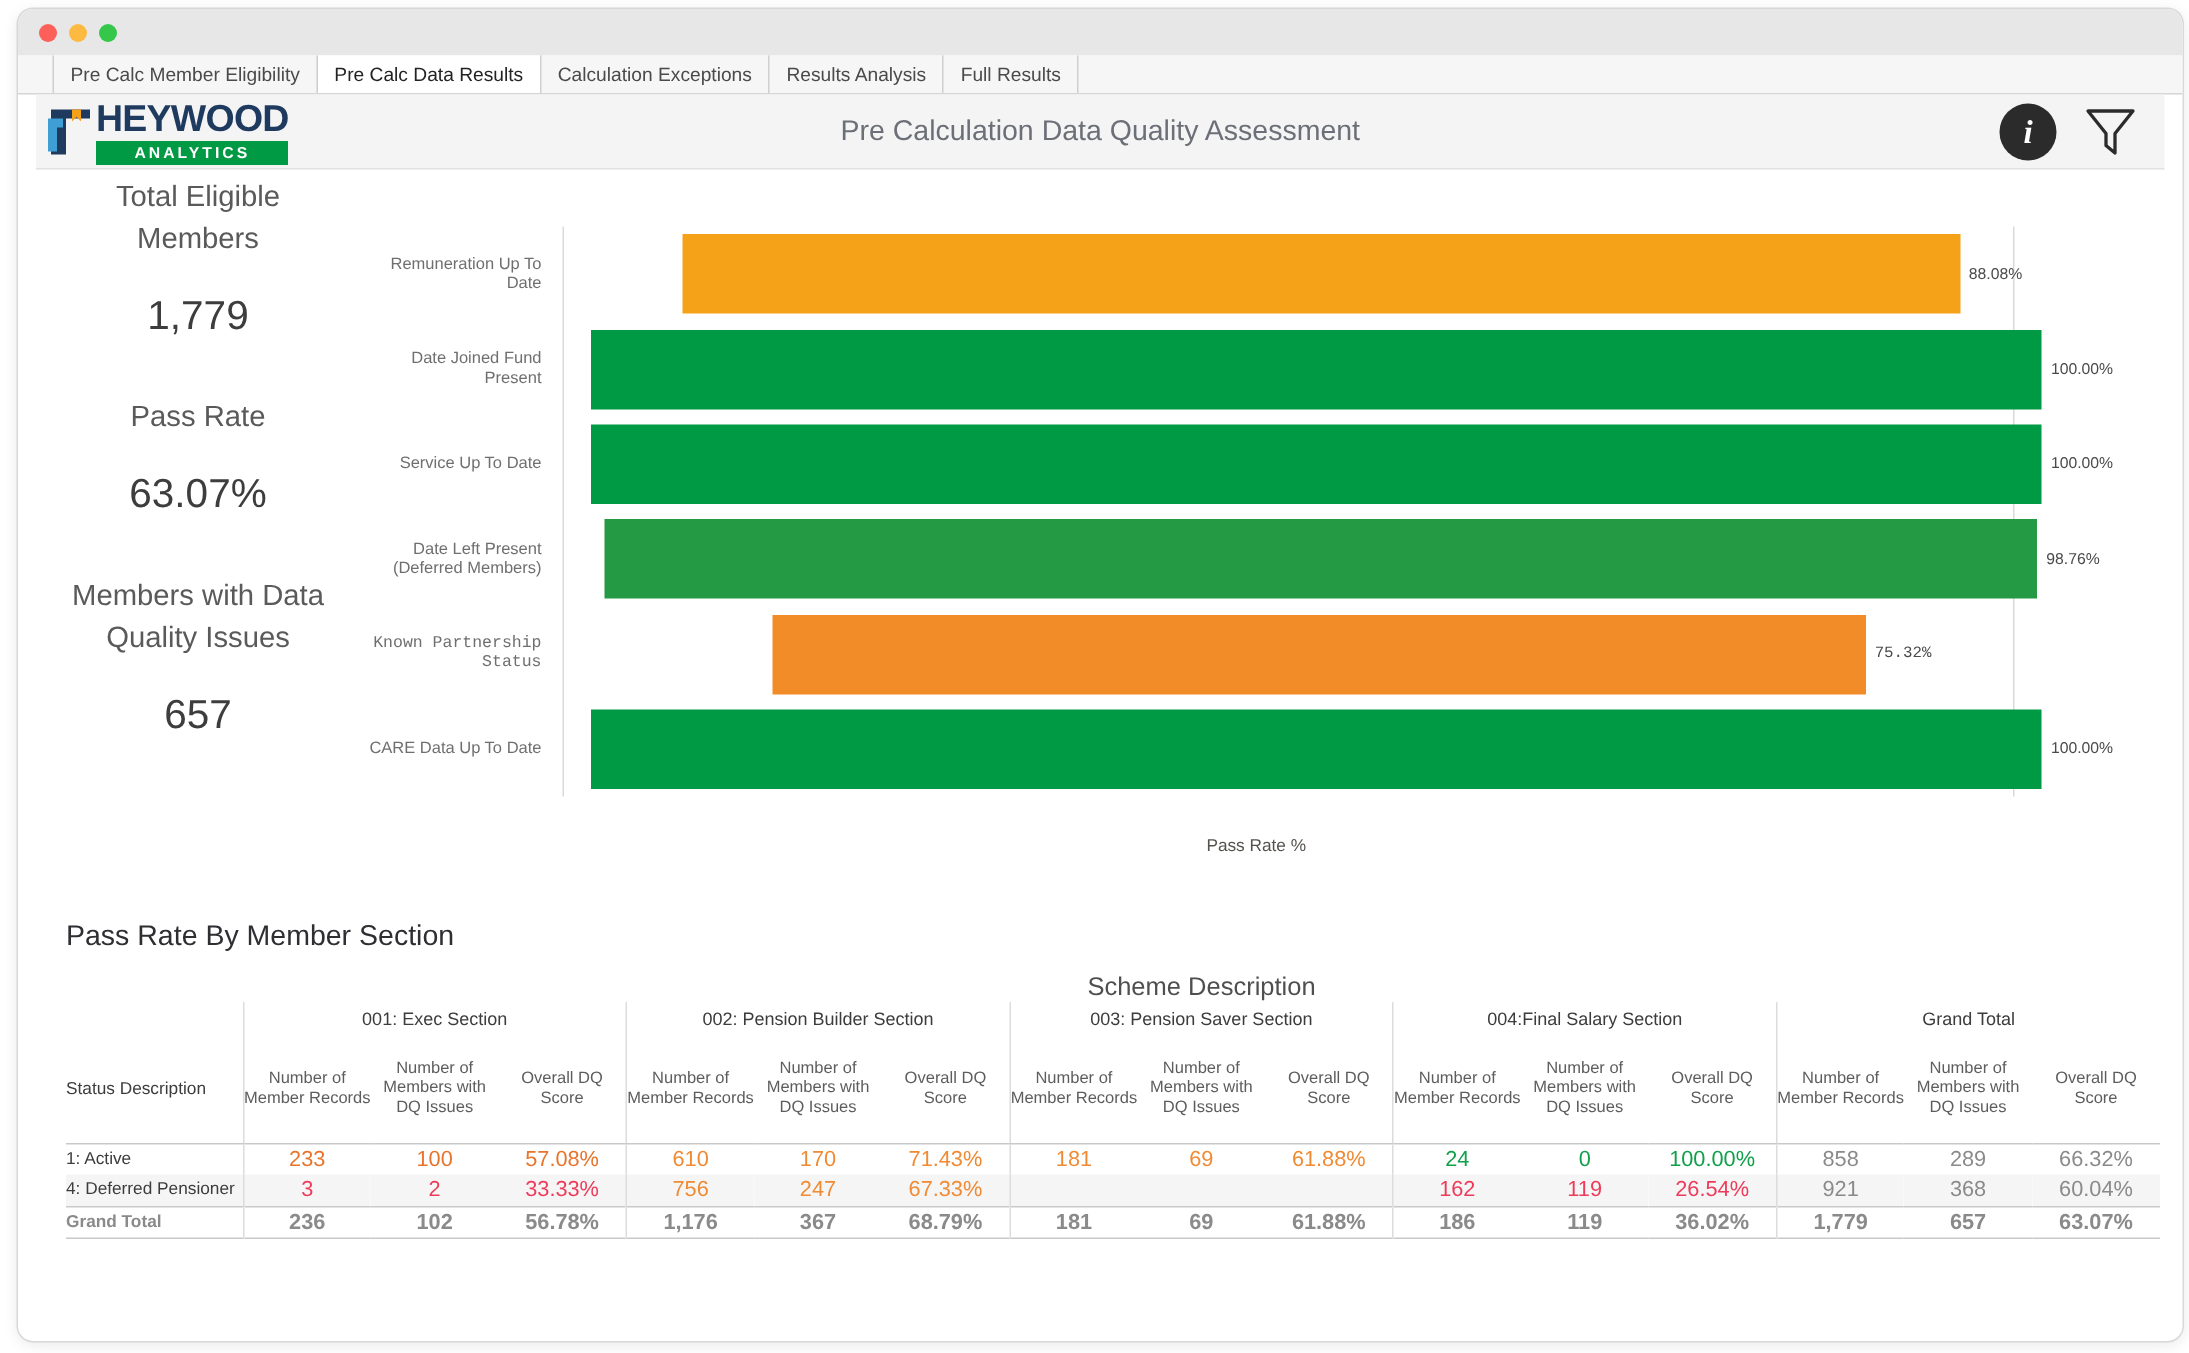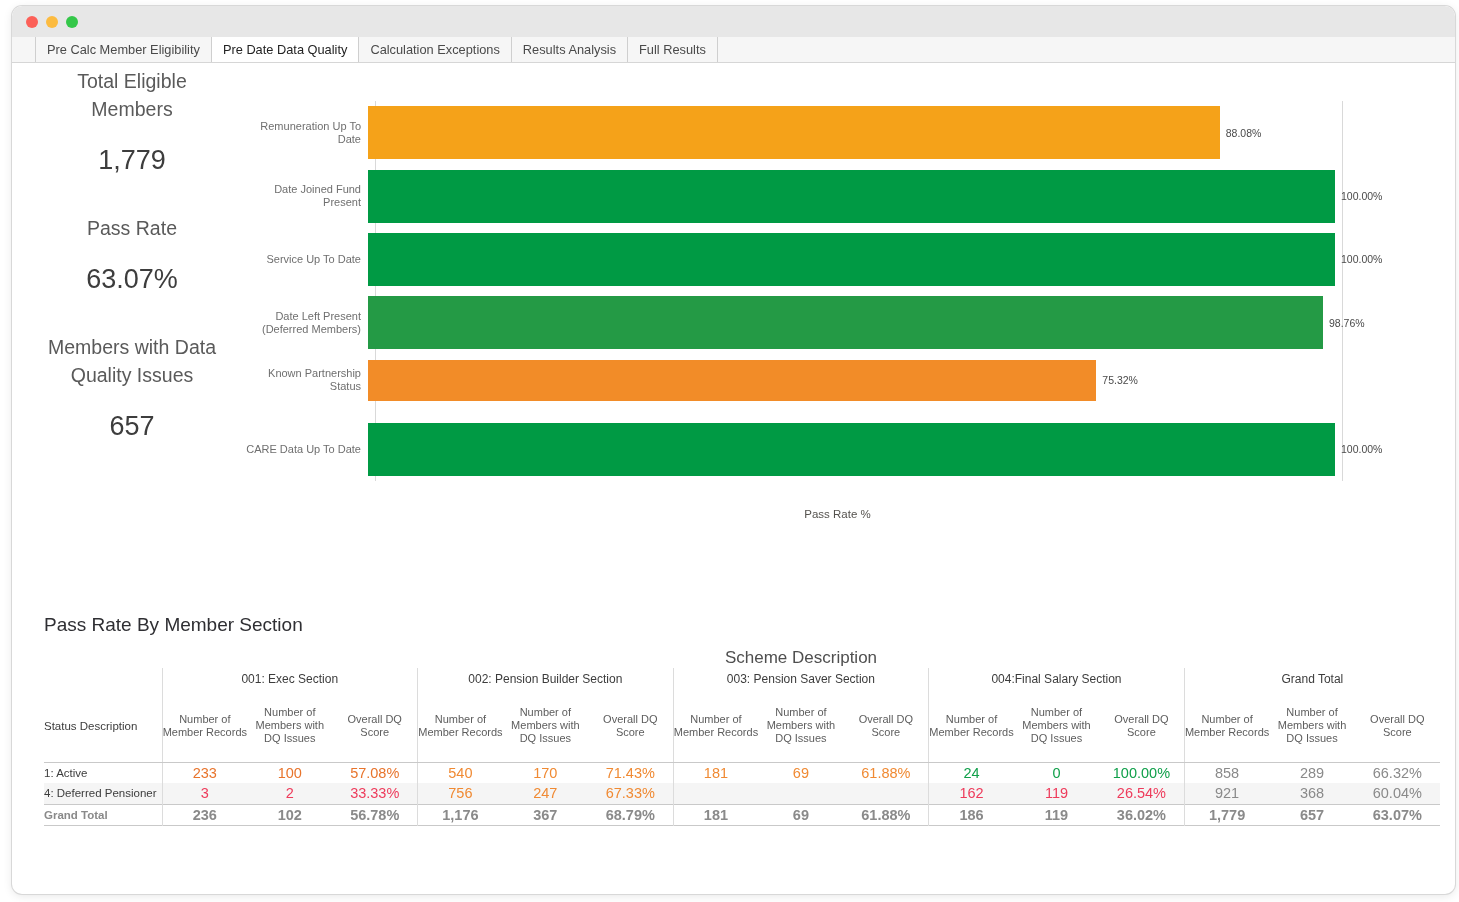--- a/index.html
+++ b/index.html
@@ -121,21 +121,21 @@
     width: 1px; background: #d9d9d9;
   }
   .rowwrap {
     position: absolute; left: 0; right: 0;
     display: flex; align-items: center;
   }
   .cat-label {
     width: 128px; text-align: right; padding-right: 7px;
     font-size: 11px; line-height: 13px; color: #6f6f6f;
   }
-  .bar-area { position: relative; flex: 1; height: 100%; display: flex; align-items: center; }
+  .bar-area { position: relative; flex: 1; height: 100%; display: flex; align-items: center; justify-content: center; }
   .bar { height: 100%; }
   .bar-val { font-size: 10.5px; color: #4a4a4a; margin-left: 6px; white-space: nowrap; }
   .xaxis-label {
     position: absolute; left: 0; width: 1195px; top: 445px;
     text-align: center; font-size: 11.5px; color: #55524e;
   }
 
   
   .tablesec { position: absolute; left: 0; right: 0; top: 608px; margin: 0 12px; }
   .tbl-title {
@@ -190,26 +190,46 @@
 <div class="window">
 
   <div class="titlebar">
     <div class="dot red"></div>
     <div class="dot yellow"></div>
     <div class="dot green"></div>
   </div>
 
   <div class="tabstrip" id="tabstrip">
       <div class="tab">Pre Calc Member Eligibility</div>
-      <div class="tab active">Pre Date Data Quality</div>
+      <div class="tab active">Pre Calc Data Results</div>
       <div class="tab">Calculation Exceptions</div>
       <div class="tab">Results Analysis</div>
       <div class="tab">Full Results</div>
     </div>
 
+  <div class="appheader">
+    <div class="logo">
+      <svg class="logo-mark" viewBox="0 0 30 34">
+        <path d="M2 2 H28 V8 H12 V32 H2 Z" fill="#1f3a5f"></path>
+        <path d="M0 8 H10 V14 H6 V30 H0 Z" fill="#3f9fd4"></path>
+        <path d="M16 2 H22 V10 L19 7 L16 10 Z" fill="#f5a219"></path>
+      </svg>
+      <div class="logo-text">
+        <div class="logo-word">HEYWOOD</div>
+        <div class="logo-band">ANALYTICS</div>
+      </div>
+    </div>
+    <h1>Pre Calculation Data Quality Assessment</h1>
+    <div class="header-icons">
+      <div class="icon-info">i</div>
+      <svg class="icon-filter" viewBox="0 0 40 38">
+        <path d="M5 5 H35 L23 20 V33 L17 28 V20 Z" fill="none" stroke="#2b2b2b" stroke-width="2.2" stroke-linejoin="round"></path>
+      </svg>
+    </div>
+  </div>
 
   <div class="content">
 
     <div class="kpis" id="kpis">
         <div class="kpi-label">
           <div>Total Eligible</div>
           <div>Members</div>
         </div>
         <div class="kpi-value">1,779</div>
         <div class="kpi-label">
@@ -248,21 +268,21 @@
               <div class="bar-val">100.00%</div>
             </div>
           </div>
           <div class="rowwrap" style="top: 195.167px; height: 53px;">
             <div class="cat-label">Date Left Present (Deferred Members)</div>
             <div class="bar-area">
               <div class="bar" style="width: 955.009px; background: rgb(36, 154, 69);"></div>
               <div class="bar-val">98.76%</div>
             </div>
           </div>
-          <div class="rowwrap" style="top: 258.5px; height: 41px;">
+          <div class="rowwrap" style="top: 258.5px; height: 53px; font-family: Liberation Mono, monospace;">
             <div class="cat-label">Known Partnership Status</div>
             <div class="bar-area">
               <div class="bar" style="width: 728.344px; background: rgb(242, 140, 40);"></div>
               <div class="bar-val">75.32%</div>
             </div>
           </div>
           <div class="rowwrap" style="top: 321.833px; height: 53px;">
             <div class="cat-label">CARE Data Up To Date</div>
             <div class="bar-area">
               <div class="bar" style="width: 967px; background: rgb(0, 154, 68);"></div>
@@ -326,21 +346,21 @@
             <th class="sub-head">Number of Members with DQ Issues</th>
             <th class="sub-head">Overall DQ Score</th>
           </tr>
         </thead>
         <tbody>
           <tr class="">
             <td class="rowlabel">1: Active</td>
             <td class="cell c-orange grpstart">233</td>
             <td class="cell c-orange">100</td>
             <td class="cell c-orange">57.08%</td>
-            <td class="cell c-orange2 grpstart">540</td>
+            <td class="cell c-orange2 grpstart">610</td>
             <td class="cell c-orange2">170</td>
             <td class="cell c-orange2">71.43%</td>
             <td class="cell c-orange2 grpstart">181</td>
             <td class="cell c-orange2">69</td>
             <td class="cell c-orange2">61.88%</td>
             <td class="cell c-green grpstart">24</td>
             <td class="cell c-green">0</td>
             <td class="cell c-green">100.00%</td>
             <td class="cell c-grey grpstart">858</td>
             <td class="cell c-grey">289</td>

